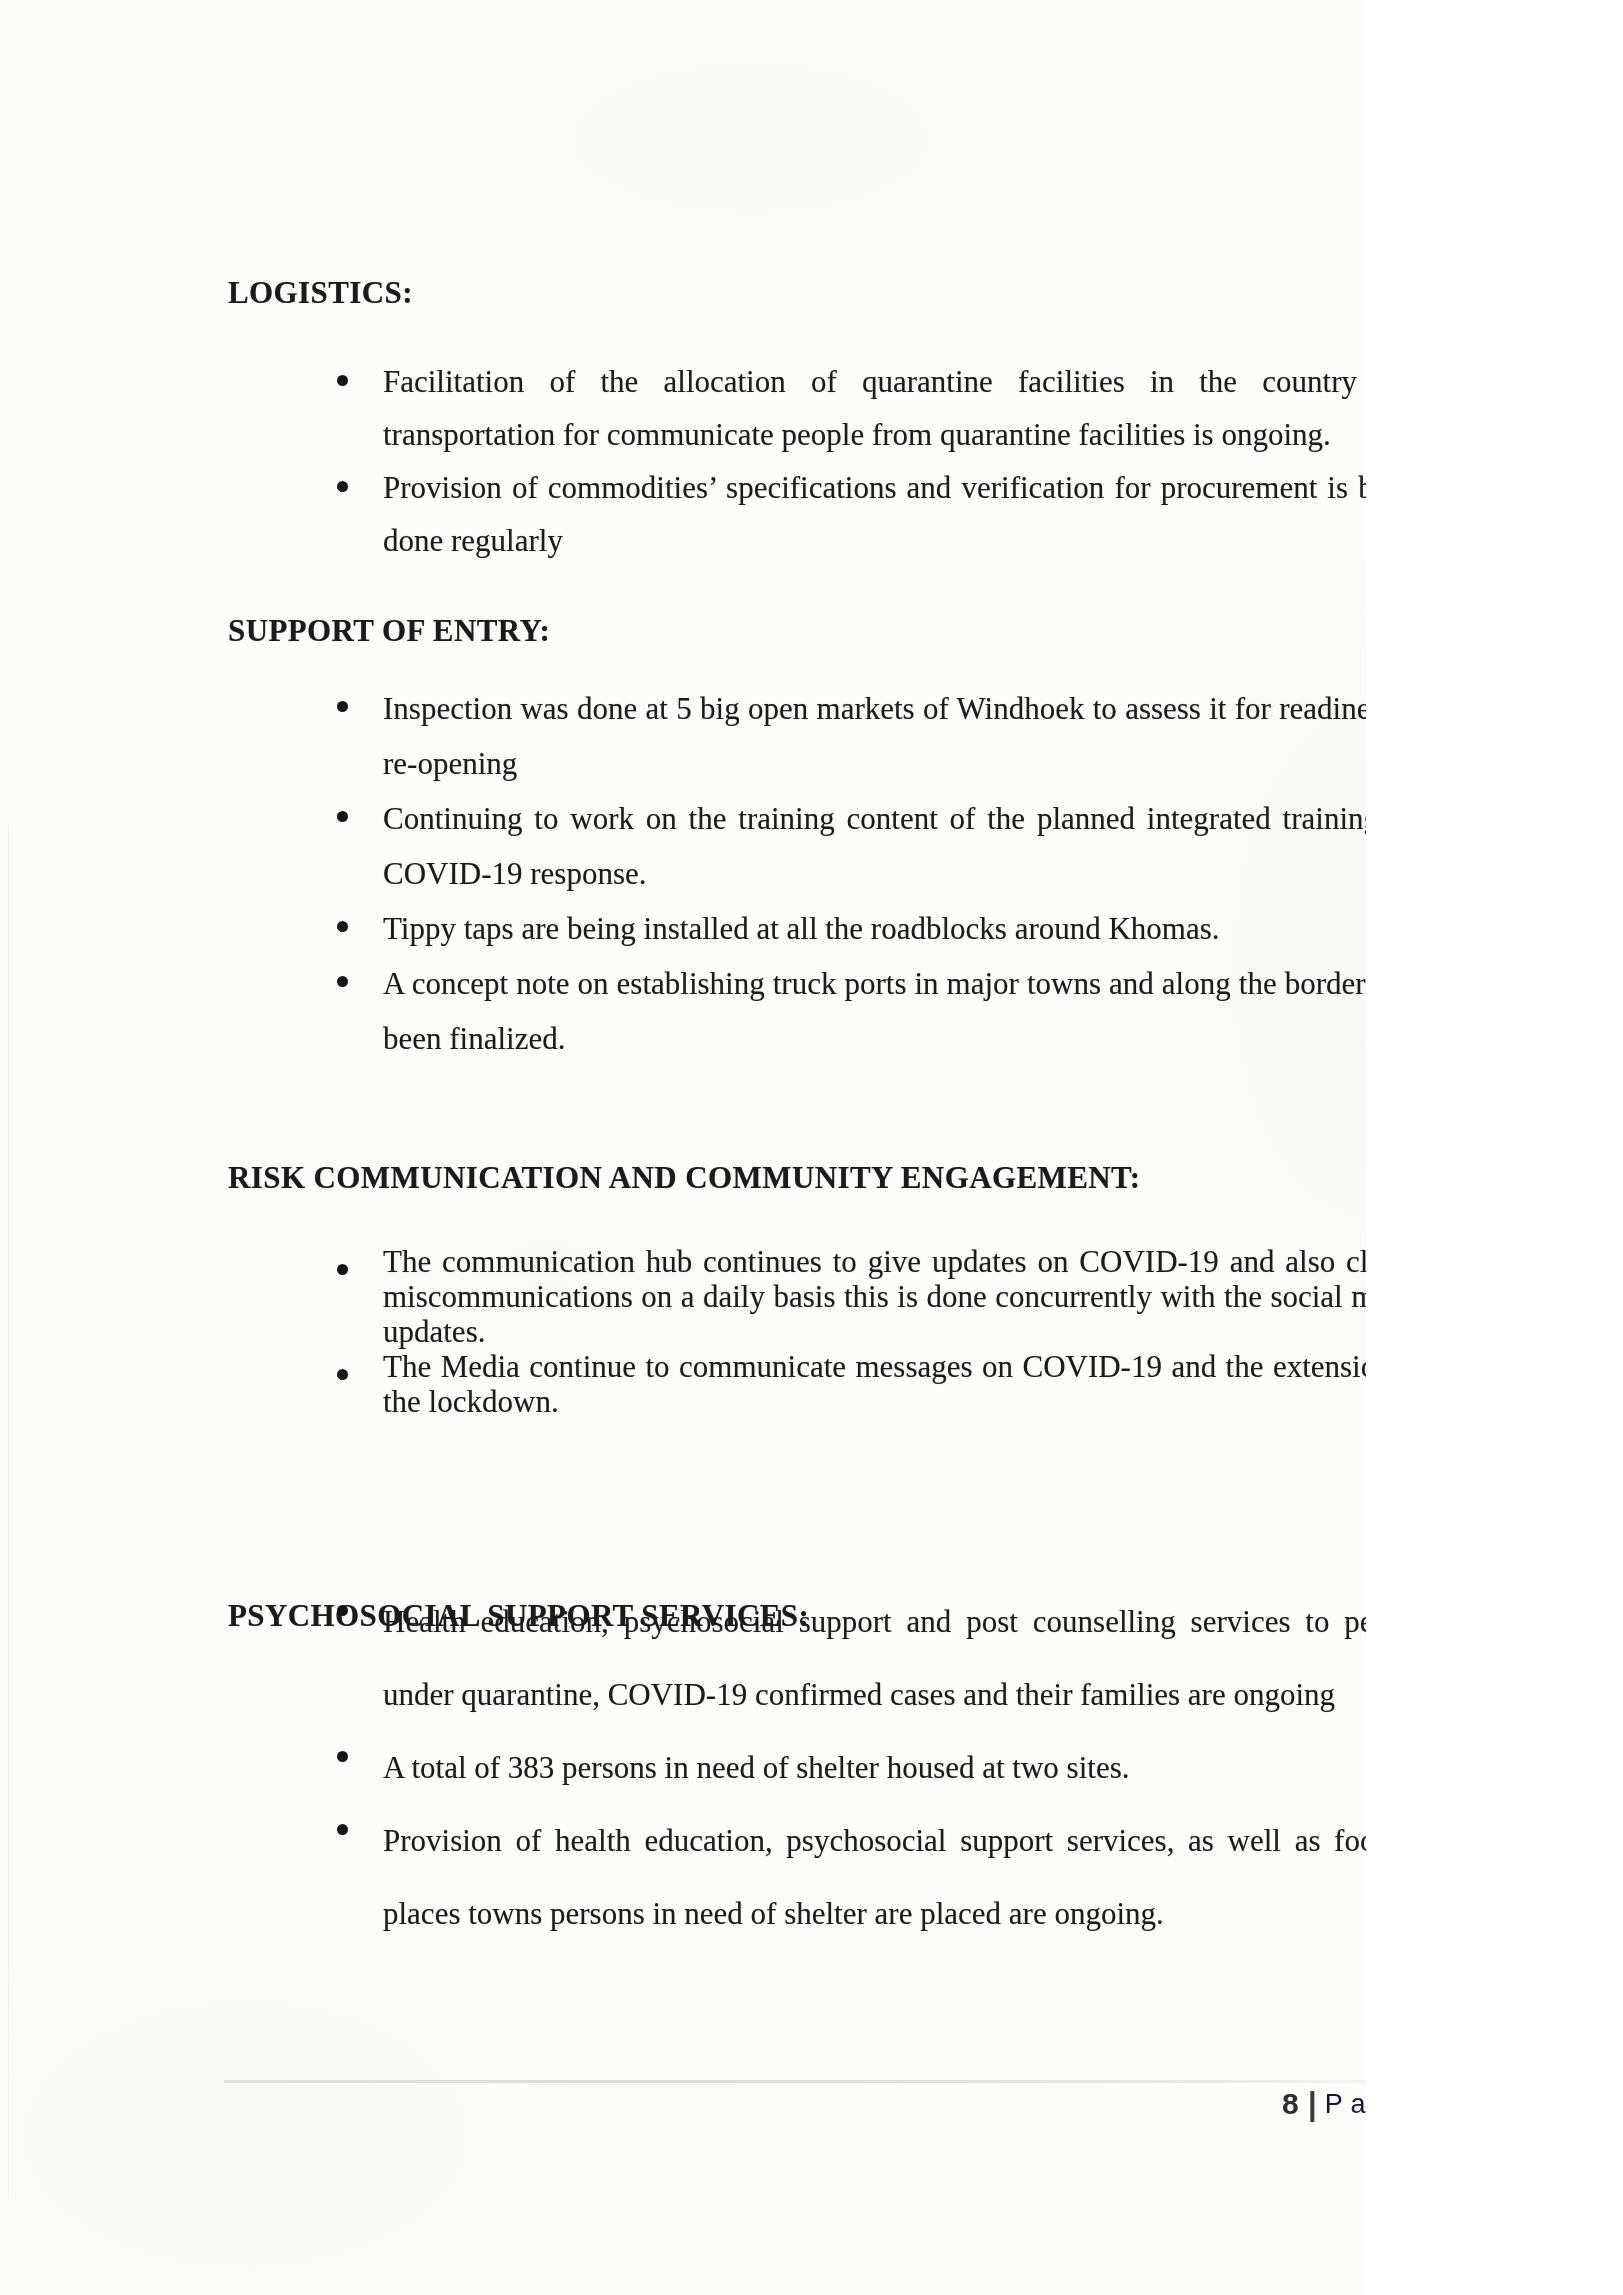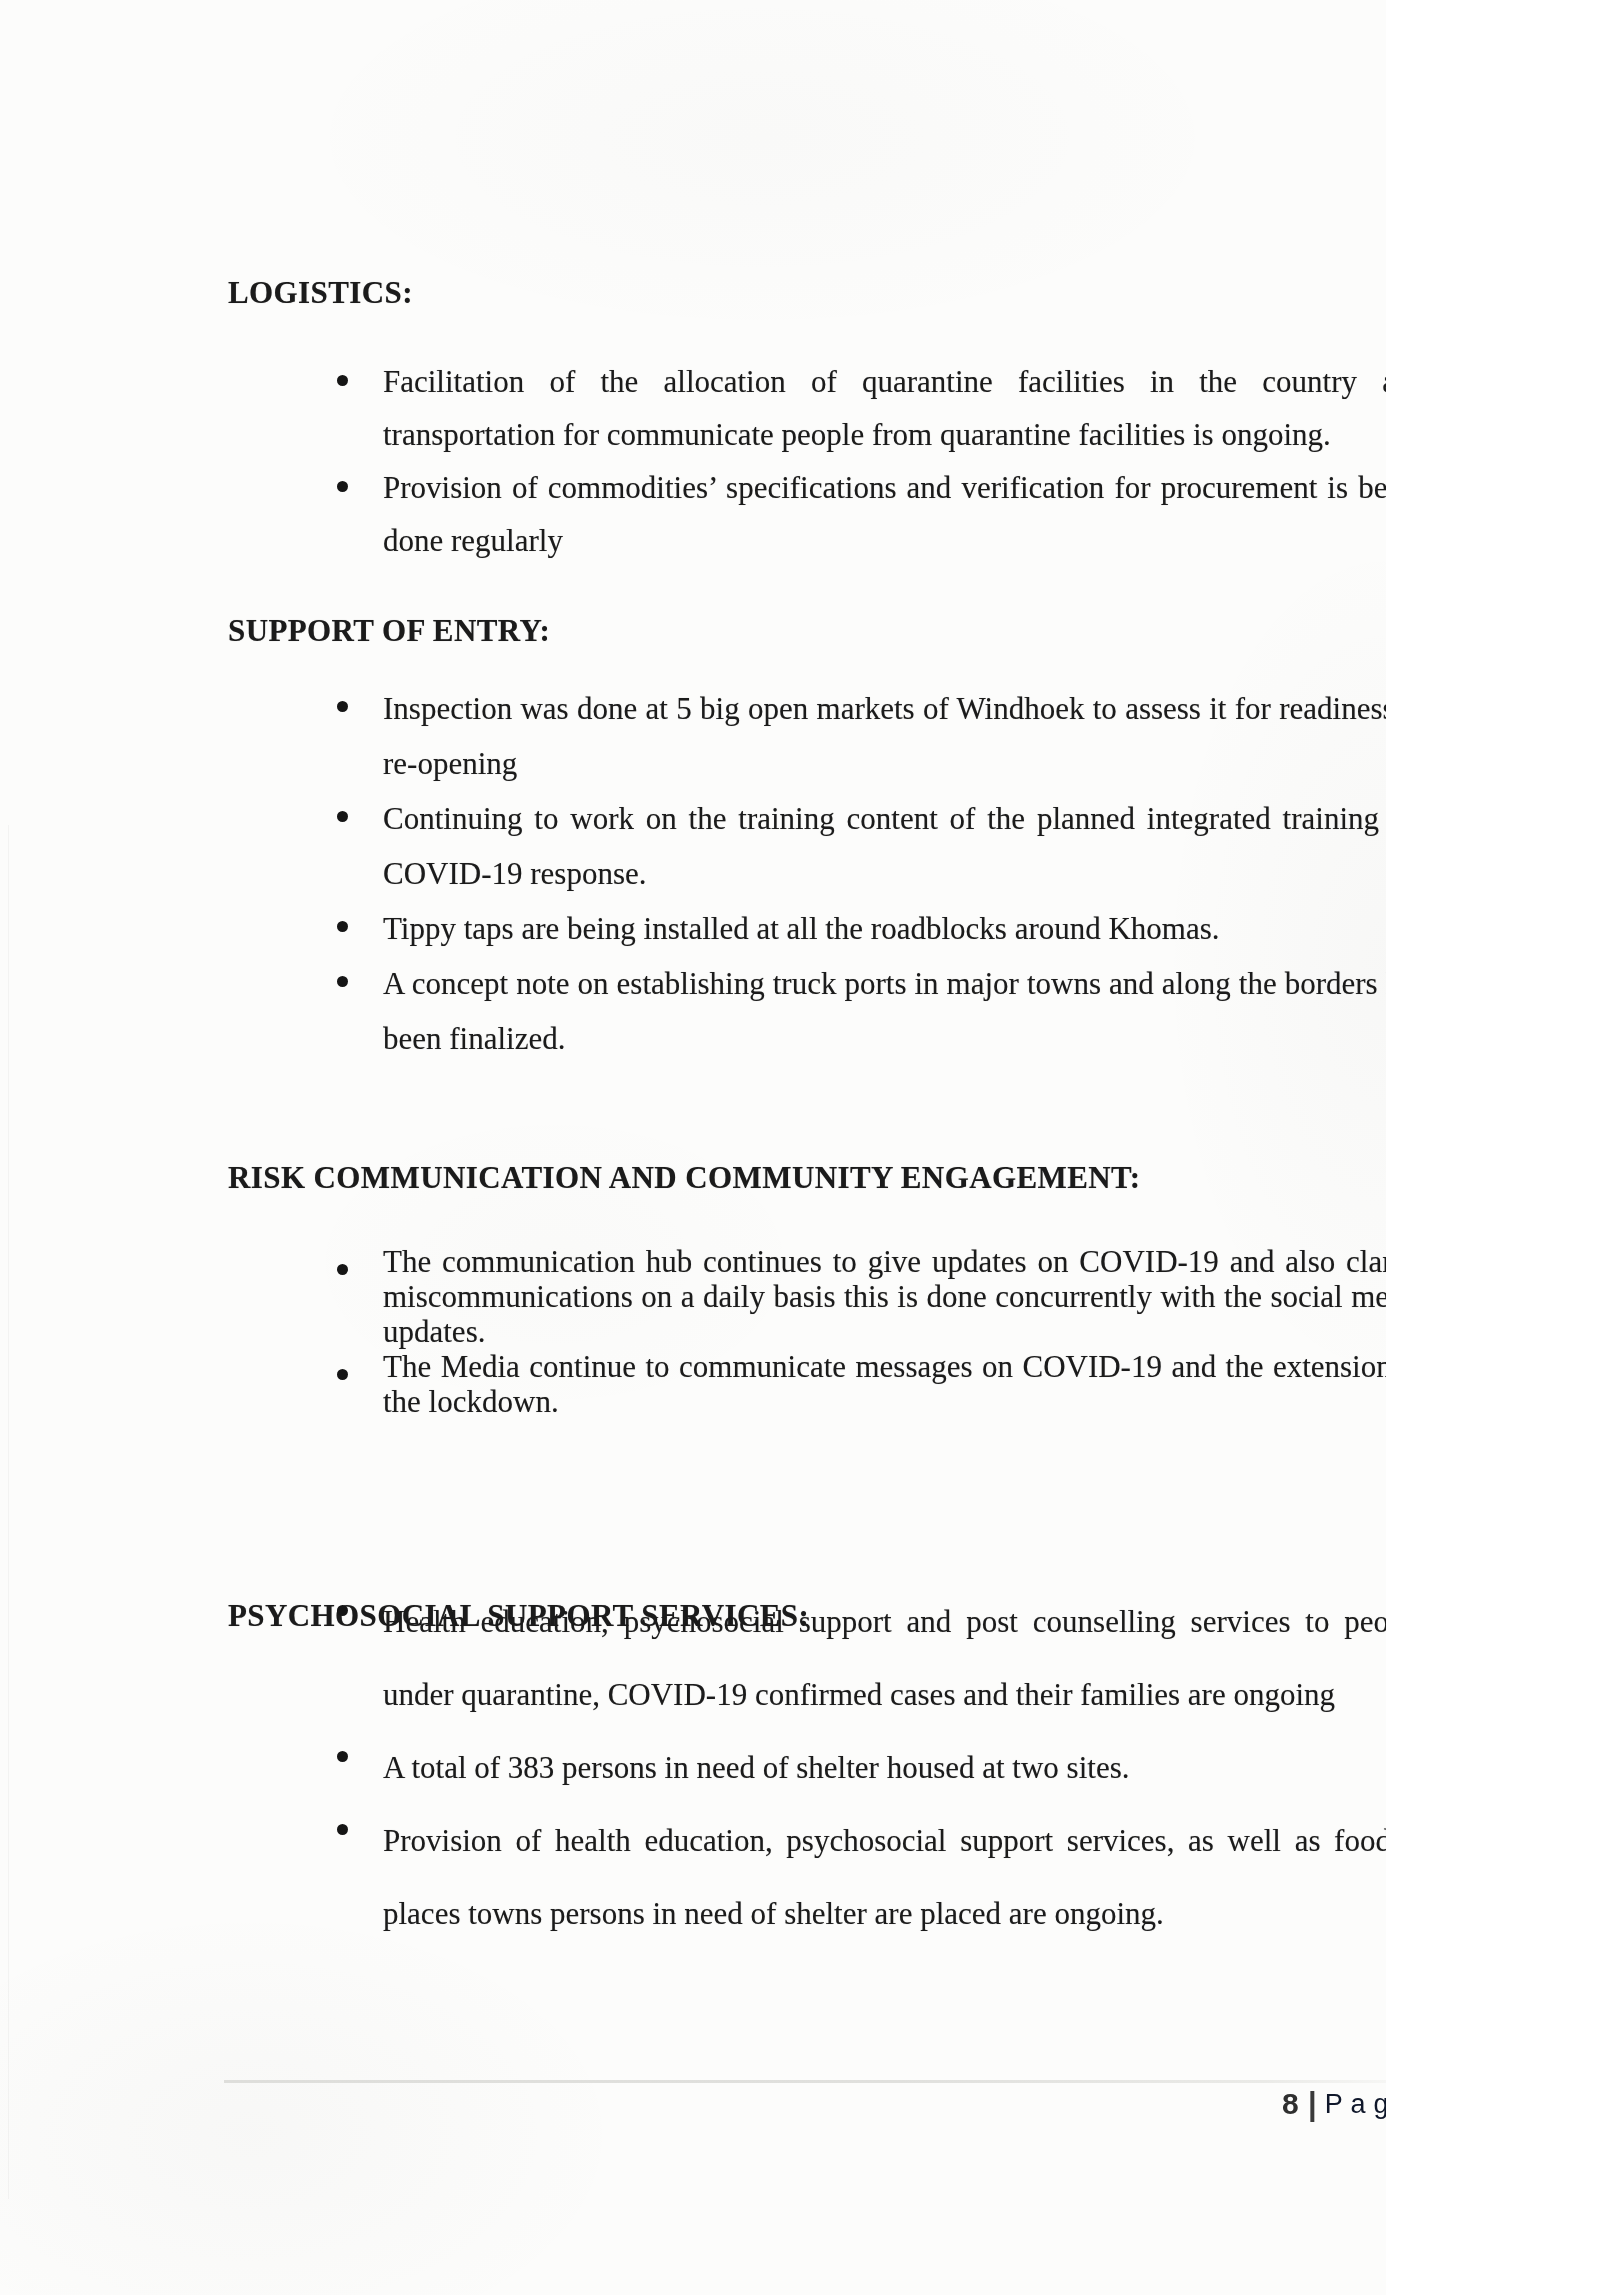--- a/index.html
+++ b/index.html
@@ -12,21 +12,20 @@
     background: #ffffff;
   }
   .page {
     position: relative;
     width: 1366px;
     height: 2295px;
     overflow: hidden;
     background-color: #fcfcfb;
     font-family: "Liberation Serif", "DejaVu Serif", serif;
     color: #1b1b1b;
-    padding-left: 20px;
   }
   
   .page::before {
     content: "";
     position: absolute;
     inset: 0;
     pointer-events: none;
     background:
       radial-gradient(ellipse 550px 330px at 18% 93%, rgba(60,60,55,0.022), transparent 70%),
       radial-gradient(ellipse 330px 628px at 100% 42%, rgba(60,60,55,0.022), transparent 70%),

